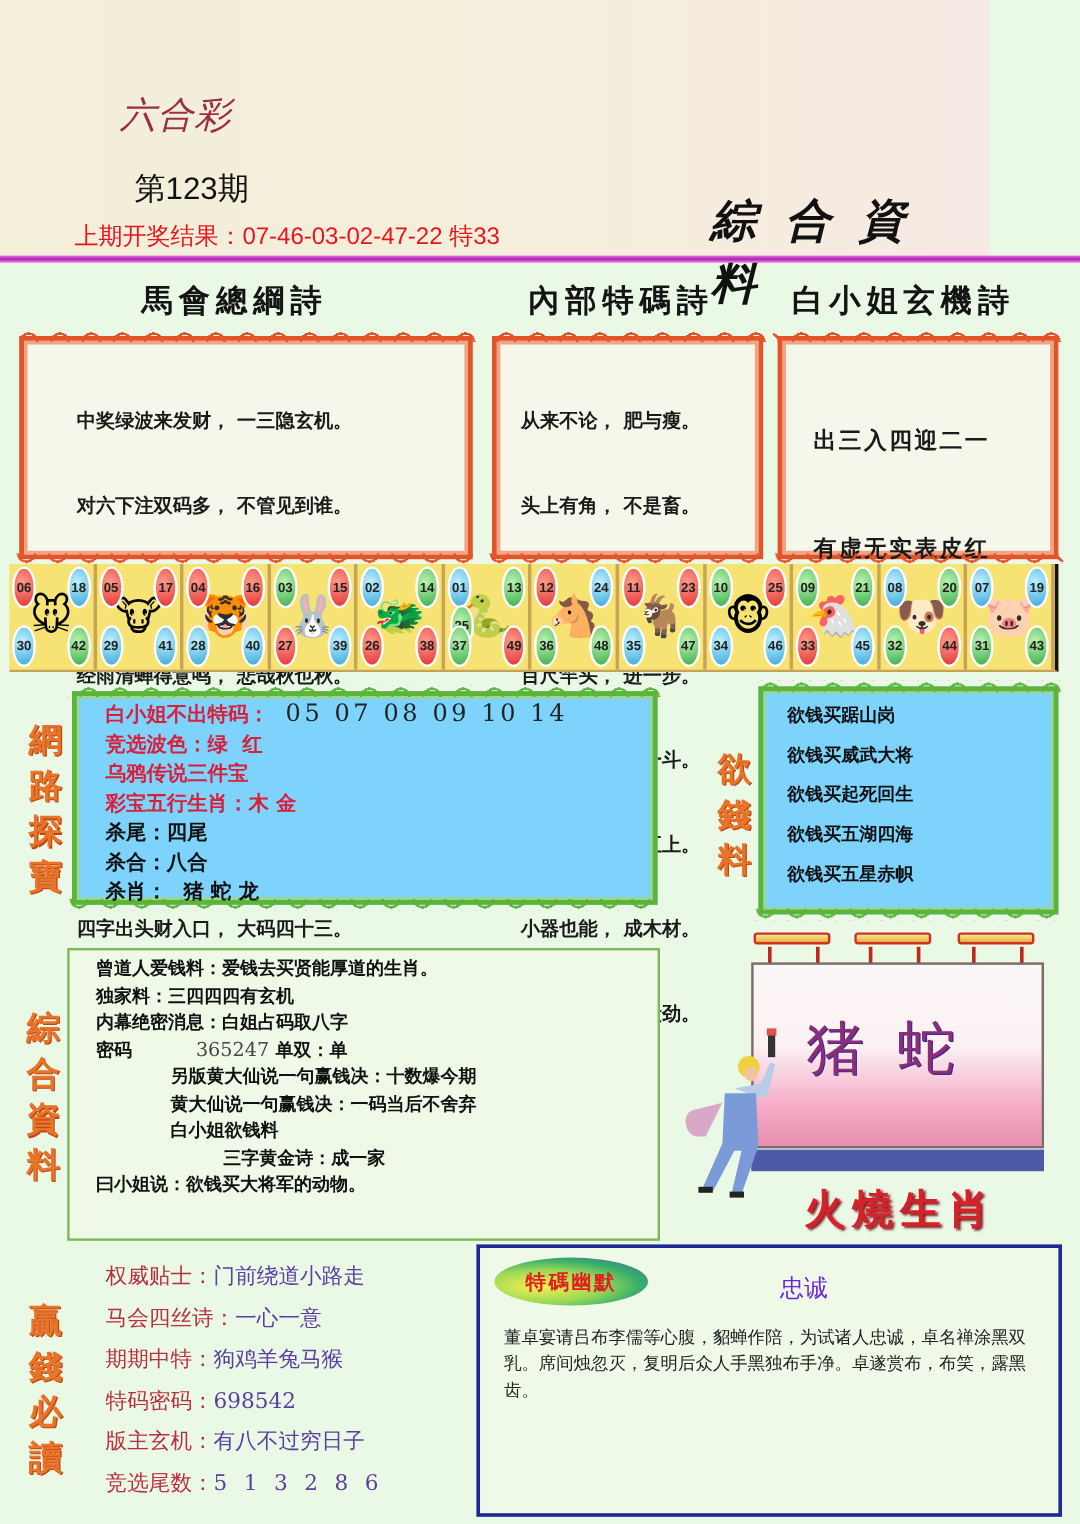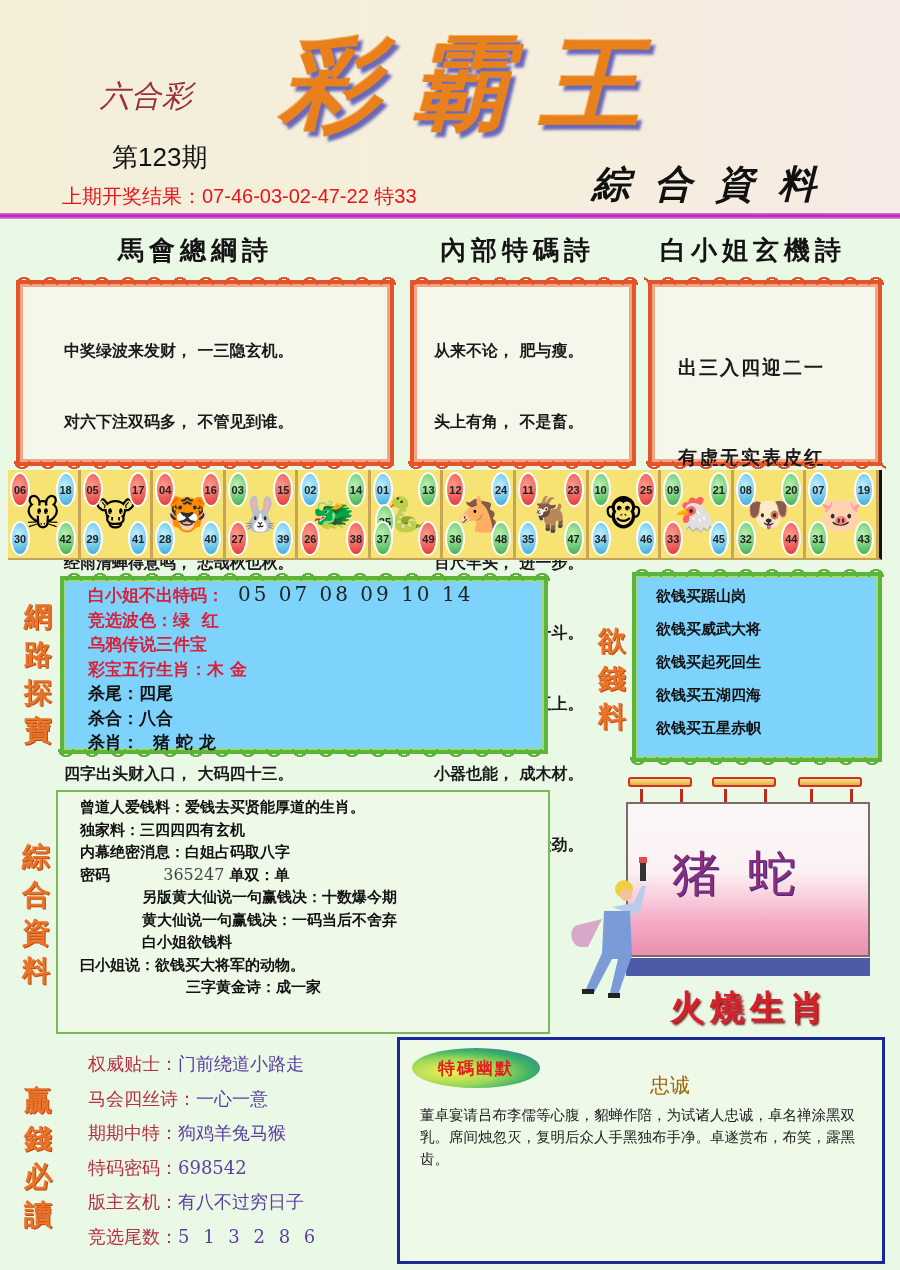--- a/index.html
+++ b/index.html
@@ -6,21 +6,21 @@
   body {
     width: 900px; height: 1270px; overflow: hidden;
     background: #eaf8e6;
     font-family: "DejaVu Sans", sans-serif;
     position: relative;
   }
   .abs { position: absolute; }
 
   
   .header {
-    position: absolute; left: 0; top: 0; width: 900px; height: 213px;
+    position: absolute; left: 0; top: 0; width: 824px; height: 213px;
     background: linear-gradient(90deg, #f3efd9 0%, #f5eedc 60%, #f7e9e4 100%);
   }
   .header-line {
     position: absolute; left: 0; top: 213px; width: 900px; height: 6px;
     background: linear-gradient(180deg, #e070e0, #b020b0, #e890e8);
   }
   .liuhecai {
     position: absolute; left: 100px; top: 76px;
     font-family: "DejaVu Serif", serif; font-size: 30px; font-style: italic;
     color: #9a3040; letter-spacing: 1px;
@@ -162,39 +162,38 @@
     border: 3px solid #1c2896; background: #eef9e8;
   }
   .story-badge {
     position: absolute; left: 12px; top: 8px; width: 128px; height: 40px; border-radius: 50%;
     background: radial-gradient(ellipse at 30% 60%, #f8f050 0%, #9ad858 40%, #38b068 65%, #4a58c0 100%);
     display: flex; align-items: center; justify-content: center;
     font-family: "DejaVu Serif", serif; font-size: 17px; font-weight: bold; color: #e02020;
     letter-spacing: 2px;
   }
   .story-title {
-    position: absolute; left: 250px; top: 32px;
-    font-family: "DejaVu Serif", serif; font-size: 20px; color: #a16207;
+    position: absolute; left: 250px; top: 20px;
+    font-family: "DejaVu Serif", serif; font-size: 20px; color: #6d28d9;
   }
   .story-text {
     position: absolute; left: 20px; top: 64px; right: 14px;
     font-family: "DejaVu Serif", serif; font-size: 14.5px; line-height: 22px; color: #222;
   }
   .tip-line {
     font-family: "DejaVu Serif", serif; font-size: 18px; line-height: 34.5px;
   }
   .tip-label { color: #b83040; }
   .tip-value { color: #5a3ea0; }
 </style>
 </head>
 <body>
 
 <div class="header">
   <div class="liuhecai">六合彩</div>
-  <div class="title-big">彩霸王</div>
   <div class="issue">第123期</div>
   <div class="subtitle-sign">綜合資料</div>
   <div class="last-result">
     <span>上期开奖结果：</span><span>07-46-03-02-47-22</span>
     <span>特33</span>
   </div>
 </div>
 <div class="header-line"></div>
 
 <div class="poem-title" style="left:118px;">馬會總綱詩</div>
@@ -375,22 +374,22 @@
 </div>
 <div class="plain-box" style="left:56px; top:790px; width:494px; height:244px;">
   <div style="position:absolute; left:22px; top:4px;">
     <div class="plain-line">曾道人爱钱料：爱钱去买贤能厚道的生肖。</div>
     <div class="plain-line">独家料：三四四四有玄机</div>
     <div class="plain-line">内幕绝密消息：白姐占码取八字</div>
     <div class="plain-line"><span>密码</span> <span style="font-family:'DejaVu Serif',serif; font-weight:normal; color:#444; font-size:16px;margin-left:48px;">365247</span> <span>单双：</span><span>单</span></div>
     <div class="plain-line" style="padding-left:62px;">另版黄大仙说一句赢钱决：十数爆今期</div>
     <div class="plain-line" style="padding-left:62px;">黄大仙说一句赢钱决：一码当后不舍弃</div>
     <div class="plain-line" style="padding-left:62px;">白小姐欲钱料</div>
+    <div class="plain-line" style="padding-left:106px;">三字黄金诗：成一家</div>
     <div class="plain-line">曰小姐说：欲钱买大将军的动物。</div>
-    <div class="plain-line" style="padding-left:106px;">三字黄金诗：成一家</div>
   </div>
 </div>
 
 <div>
   <div class="billboard-lamp" style="left:628px; top:777px;"></div>
   <div class="billboard-leg" style="left:640px; top:789px;"></div>
   <div class="billboard-leg" style="left:680px; top:789px;"></div>
   <div class="billboard-lamp" style="left:712px; top:777px;"></div>
   <div class="billboard-leg" style="left:724px; top:789px;"></div>
   <div class="billboard-leg" style="left:764px; top:789px;"></div>

